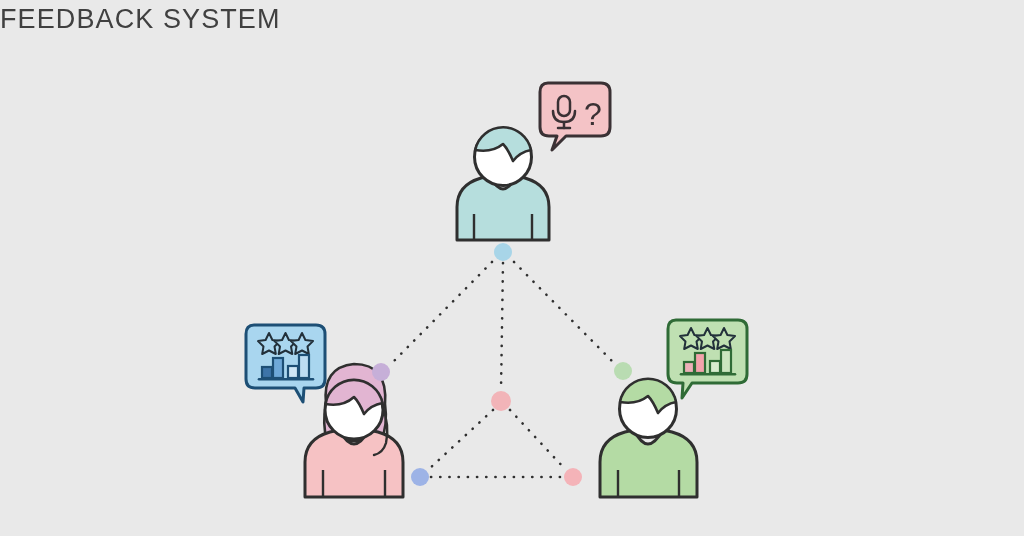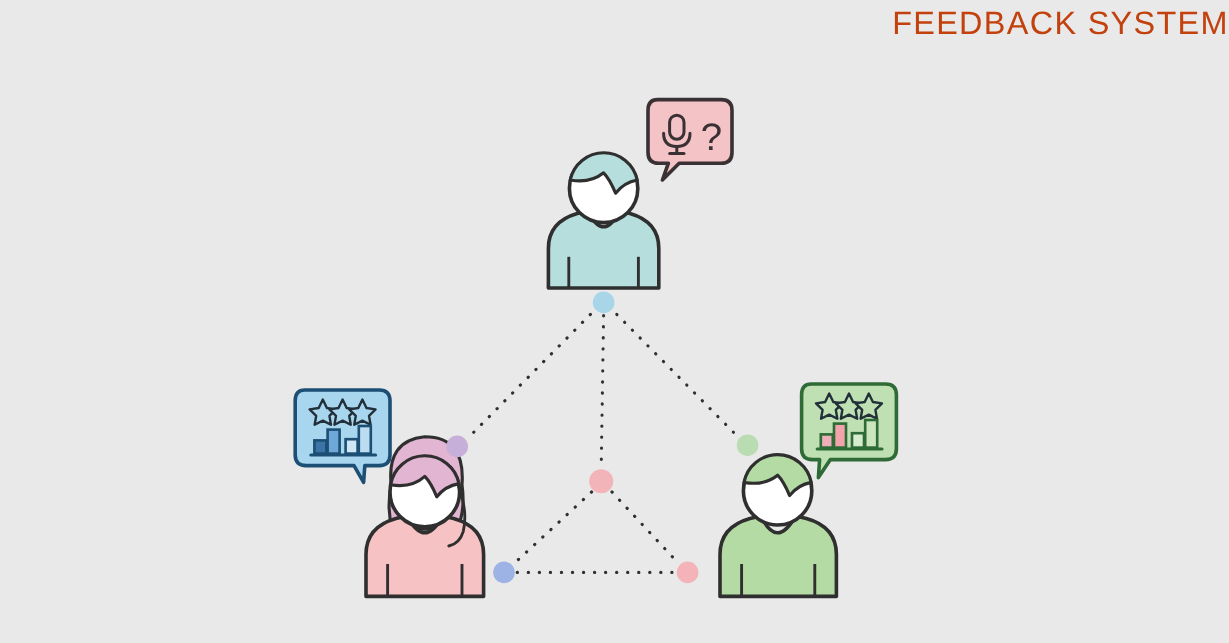--- a/index.html
+++ b/index.html
@@ -16,25 +16,25 @@
     position: relative;
     width: 1024px;
     height: 536px;
     background: #e9e9e9;
   }
   #title {
     position: absolute;
     top: 4px;
     left: 0;
     width: 1024px;
-    text-align: right;
+    text-align: left;
     font-family: "Liberation Sans", sans-serif;
     font-size: 27px;
     letter-spacing: 1.1px;
-    color: #c2410c;
+    color: #404040;
     font-weight: 400;
     white-space: nowrap;
   }
   #scene {
     position: absolute;
     inset: 0;
   }
   svg.layer { position: absolute; top: 0; left: 0; width: 1024px; height: 536px; }
 </style>
 </head>

